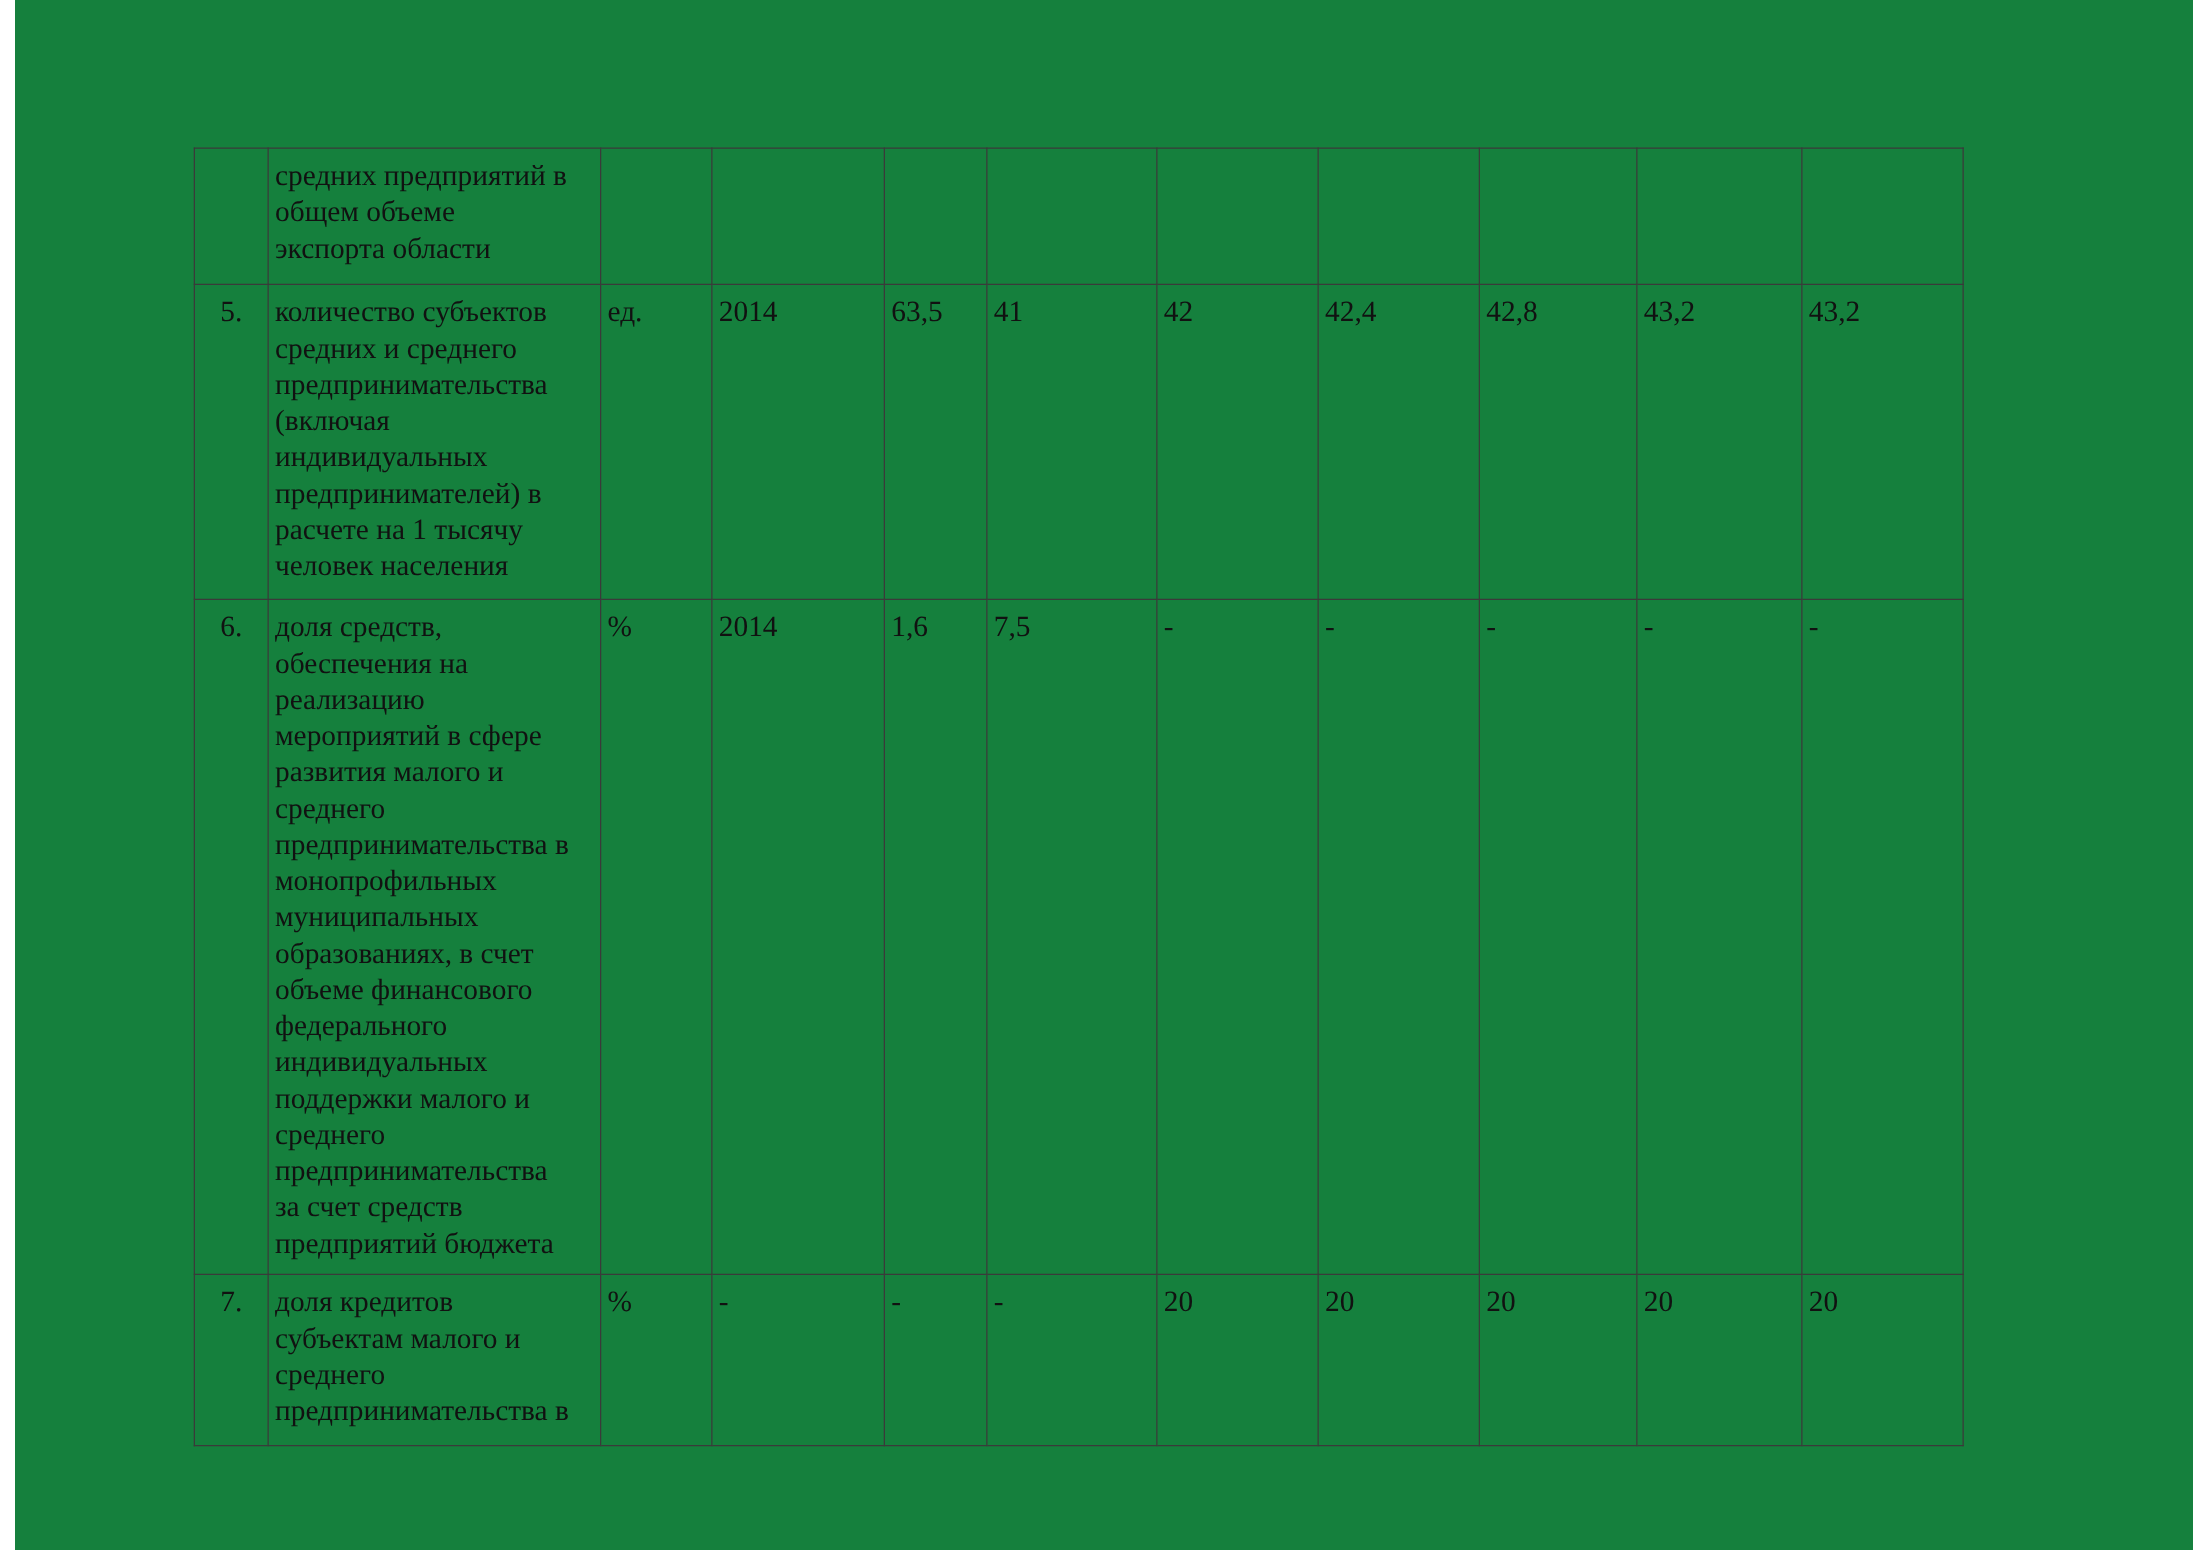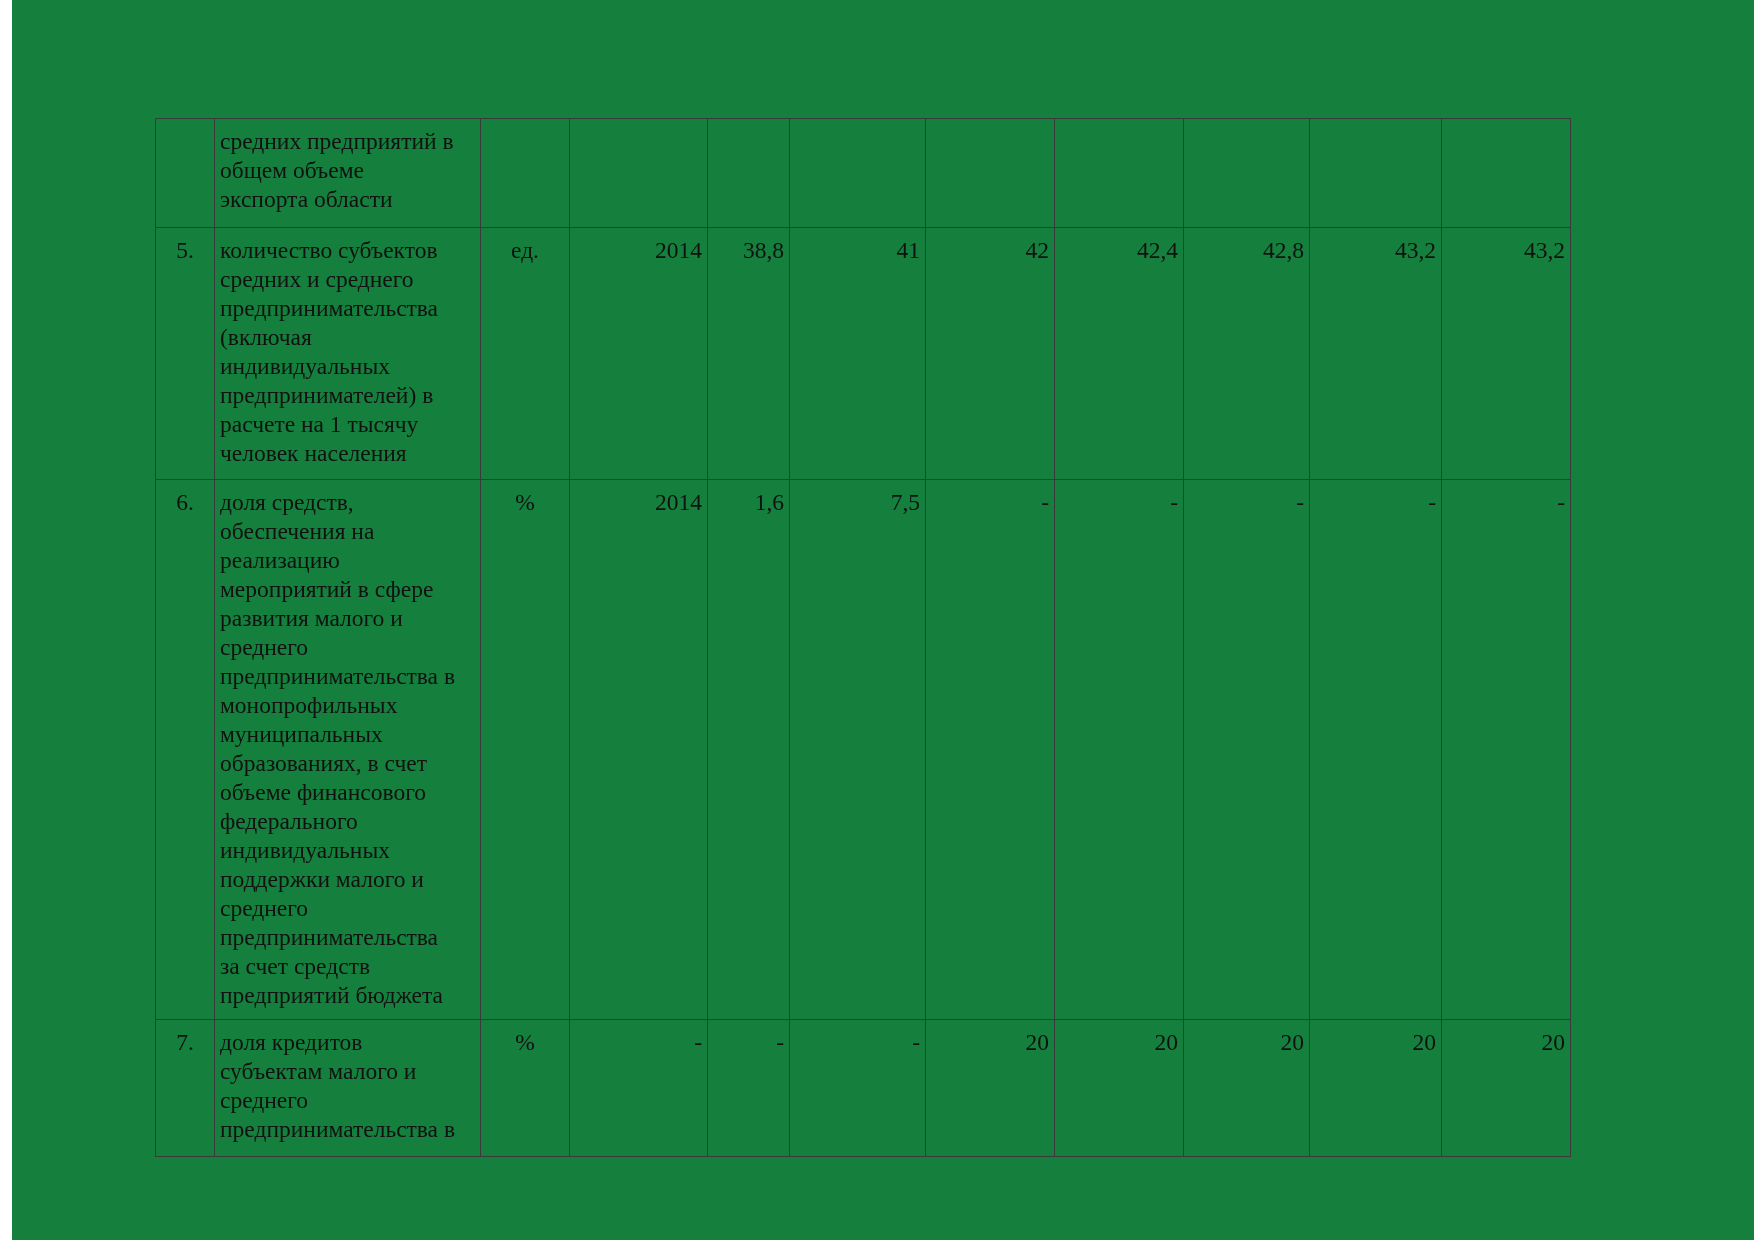--- a/index.html
+++ b/index.html
@@ -34,22 +34,22 @@
       border: 1.5px solid #3a3a3a;
       vertical-align: top;
       font-size: 23.5px;
       line-height: 29px;
       padding: 8px 5px 0 5px;
       box-sizing: border-box;
       overflow: hidden;
     }
     td.num { text-align: center; }
     td.desc { text-align: left; padding-left: 6px; padding-right: 3px; }
-    td.unit { text-align: center; padding-left: 7px; }
-    td.val { text-align: right; }
+    td.unit { text-align: left; padding-left: 7px; }
+    td.val { text-align: left; }
     td.desc span.line { display: block; white-space: nowrap; }
   </style>
 </head>
 <body>
 
 <div class="page">
   <table class="doc-table">
     <colgroup>
       <col style="width:59px">
       <col style="width:266px">
@@ -90,21 +90,21 @@
           <span class="line">средних и среднего</span>
           <span class="line">предпринимательства</span>
           <span class="line">(включая</span>
           <span class="line">индивидуальных</span>
           <span class="line">предпринимателей) в</span>
           <span class="line">расчете на 1 тысячу</span>
           <span class="line">человек населения</span>
         </td>
         <td class="unit">ед.</td>
         <td class="val">2014</td>
-        <td class="val">38,8</td>
+        <td class="val">63,5</td>
         <td class="val">41</td>
         <td class="val">42</td>
         <td class="val">42,4</td>
         <td class="val">42,8</td>
         <td class="val">43,2</td>
         <td class="val">43,2</td>
       </tr>
 
       <tr style="height:540px">
         <td class="num">6.</td>

